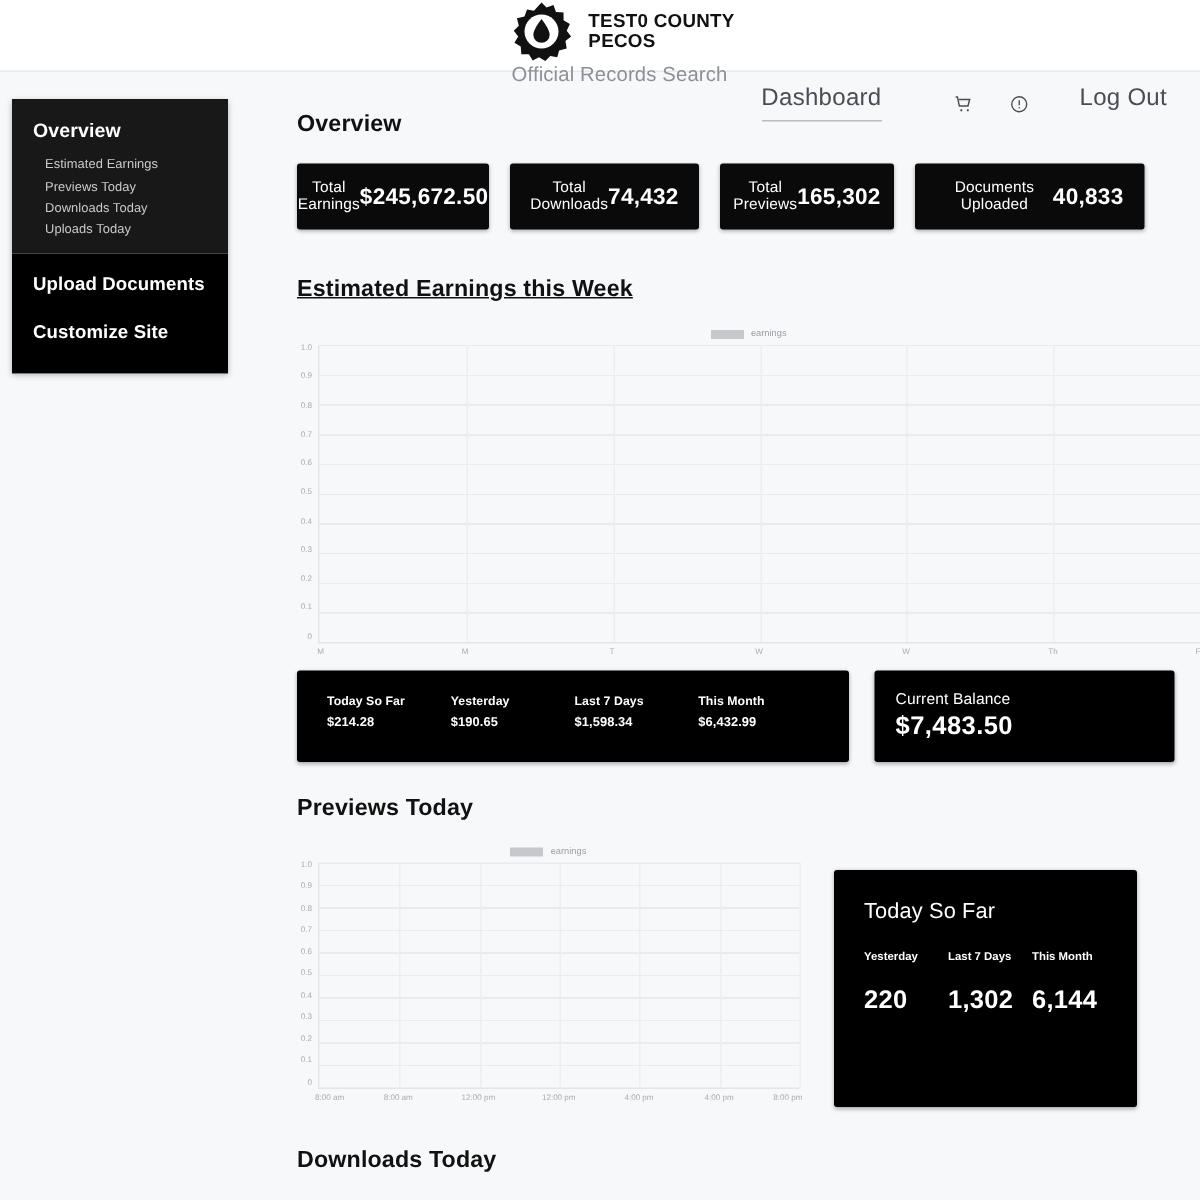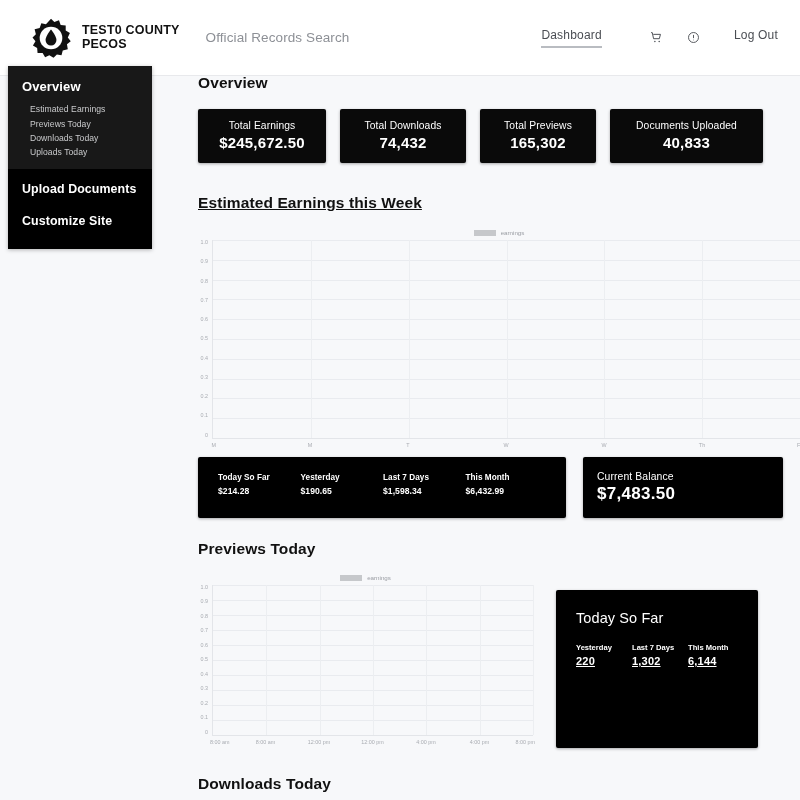--- a/index.html
+++ b/index.html
@@ -7,39 +7,39 @@
   body {
     font-family: "Liberation Sans", sans-serif;
     background:#f7f8fa;
     color:#111;
     overflow:hidden;
     position:relative;
   }
 
   
   .header {
-    position:absolute; top:0; left:0; width:800px; height:76px;
+    position:absolute; top:0; left:0; width:800px; height:48px;
     background:#ffffff;
     border-bottom:1px solid #e8e9ec;
-    display:flex; align-items:center;
+    display:flex; align-items:center;flex-direction:column;
   }
   .brand { display:flex; align-items:center; margin-left:30px; }
   .logo-icon { width:42px; height:42px; flex:0 0 42px; }
   .brand-name {
     margin-left:10px;
     font-size:12.5px; font-weight:bold; line-height:13.5px;
     letter-spacing:.2px; color:#111; white-space:pre-line;
   }
   .site-tagline {
     margin-left:26px; font-size:13.5px; color:#8d9096; font-weight:normal;
     letter-spacing:.1px;
   }
   .nav { margin-left:auto; margin-right:22px; display:flex; align-items:center; }
   .nav-item {
-    font-size:12px; color:#4a4d53; letter-spacing:.2px;
+    font-size:16px; color:#4a4d53; letter-spacing:.2px;
     padding:0 0 6px 0; position:relative;
   }
   .nav-gap-a { margin-right:48px; }
   .nav-gap-b { margin-right:24px; }
   .nav-gap-c { margin-right:34px; }
   .nav-item.active::after {
     content:""; position:absolute; left:0; right:0; bottom:0;
     height:1.5px; background:#b9bcc1;
   }
   .nav-icon { width:13px; height:13px; display:block; color:#4a4d53; }
@@ -70,22 +70,22 @@
     font-size:15.5px; font-weight:bold; color:#111; letter-spacing:.1px;
   }
   h1.section-title { font-size:15.5px; }
 
   
   .stats { display:flex; gap:14px; margin-top:17px; }
   .stat-card {
     background:#0a0a0a; border-radius:2px; color:#fff;
     padding:11px 14px 12px 14px; text-align:center;
     box-shadow:0 1px 3px rgba(0,0,0,.33);
-    display:flex; flex-direction:column; justify-content:center;
-    height:54px;
+    display:flex; flex-direction:row; justify-content:center;
+    height:44px;
   }
   .stat-card.w1 { width:128px; }
   .stat-card.w2 { width:126px; }
   .stat-card.w3 { width:116px; }
   .stat-card.w4 { width:153px; }
   .stat-label { font-size:10.3px; font-weight:normal; letter-spacing:.1px; }
   .stat-value { font-size:15px; font-weight:bold; margin-top:3px; letter-spacing:.2px; }
 
   
   .chart-block { position:relative; }
@@ -133,21 +133,21 @@
   .previews-card {
     background:#000; color:#fff; border-radius:2px;
     width:202px; padding:20px 0 20px 20px;
     box-shadow:0 1px 3px rgba(0,0,0,.33);
   }
   .pv-top-label { font-size:14.5px; letter-spacing:.1px; }
   .pv-big { font-size:16.5px; font-weight:bold; margin-top:4px; letter-spacing:.1px; }
   .pv-stats { display:flex; margin-top:17px; }
   .pv-col { width:56px; }
   .pv-col-label { font-size:7.6px; font-weight:bold; }
-  .pv-col-value { font-size:11px; font-weight:bold; margin-top:3px; letter-spacing:.2px;text-decoration:underline; }
+  .pv-col-value { font-size:17px; font-weight:bold; margin-top:15px; letter-spacing:.2px; }
 </style>
 </head>
 <body>
 
 <div class="header">
   <div class="brand">
     <svg class="logo-icon" viewBox="0 0 100 100">
       <path fill="#111" d="M50 4 L58 12 L69 8 L73 19 L85 20 L85 32 L95 38 L90 49 L97 58 L88 65 L90 77 L78 80 L75 91 L64 89 L56 97 L46 91 L36 96 L30 86 L18 86 L17 74 L7 68 L13 58 L6 49 L14 41 L11 29 L23 26 L27 15 L38 17 Z"></path>
       <circle cx="50" cy="50" r="27" fill="#fff"></circle>
       <path fill="#111" d="M50 30 C50 30 37 46 37 55 a13 13 0 0 0 26 0 C63 46 50 30 50 30 Z"></path>

